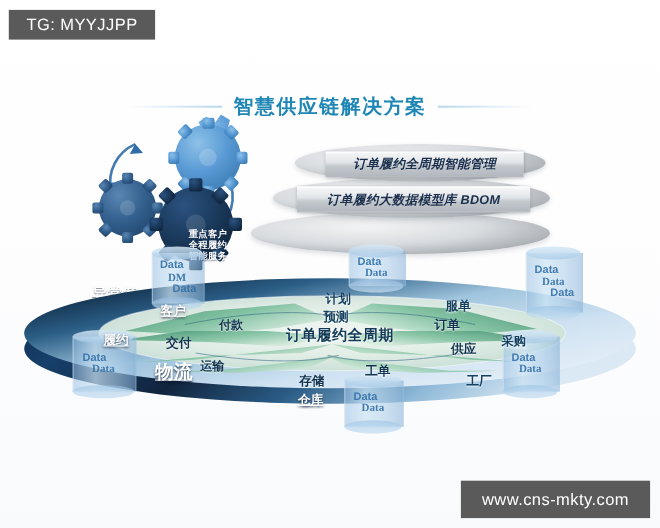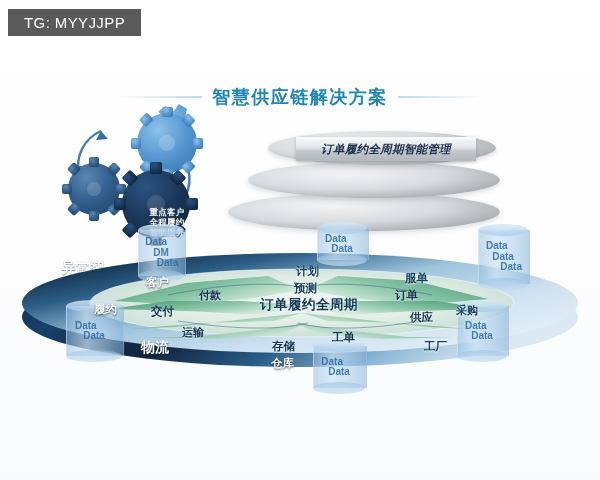--- a/index.html
+++ b/index.html
@@ -45,21 +45,21 @@
 
   #layer2{left:248px;top:162px;width:252px;height:36px;}
   #layer2 .disc{width:252px;height:36px;}
   #layer2 .plaque{left:22px;top:7px;width:212px;height:22px;font-size:11.5px;letter-spacing:.3px;}
 
   #layer3{left:228px;top:193px;width:272px;height:38px;}
   #layer3 .disc{width:272px;height:38px;}
   #layer3 .plaque{left:22px;top:8px;width:222px;height:22px;font-size:12px;letter-spacing:.3px;}
 
   
-  #gears{position:absolute;left:38px;top:96px;width:190px;height:150px;}
+  #gears{position:absolute;left:60px;top:96px;width:190px;height:150px;}
   .gear-label{position:absolute;color:#ffffff;font-weight:bold;text-align:center;
     line-height:1.15;letter-spacing:.2px;text-shadow:0 1px 1px rgba(10,30,60,.5);}
   #g1-label{left:94px;top:112px;width:70px;font-size:8.5px;}
   #g2-label{left:16px;top:163px;width:58px;font-size:14px;}
   #g3-label{left:131px;top:188px;width:76px;font-size:9px;}
 
   
   #platform{position:absolute;left:18px;top:243px;width:564px;height:128px;}
 
   
@@ -69,33 +69,33 @@
       rgba(176,208,234,.62) 70%,rgba(134,176,214,.55) 100%);
     border-left:1px solid rgba(255,255,255,.45);border-right:1px solid rgba(150,185,220,.35);}
   .cyl .cap{position:absolute;left:0;top:0;width:100%;height:12px;border-radius:50%;
     background:linear-gradient(180deg,rgba(214,233,247,.85),rgba(164,200,230,.7));}
   .cyl .base{position:absolute;left:0;bottom:0;width:100%;height:12px;border-radius:50%;
     background:linear-gradient(180deg,rgba(150,190,225,.55),rgba(196,222,242,.75));}
   .cyl .txt{position:absolute;left:0;top:0;width:100%;height:100%;
     display:flex;flex-direction:column;align-items:center;justify-content:center;
     color:#2f6ea8;font-weight:bold;font-size:10px;line-height:1.05;opacity:.88;}
   .cyl .txt span:nth-child(1){align-self:flex-start;margin-left:16%;}
-  .cyl .txt span:nth-child(2){align-self:center;}
+  .cyl .txt span:nth-child(2){align-self:center;font-family:Liberation Serif, serif;}
   .cyl .txt span:nth-child(3){align-self:flex-end;margin-right:12%;}
 
   #cyl-left{left:138px;top:224px;width:46px;height:58px;z-index:3;}
   #cyl-left-front{left:66px;top:300px;width:56px;height:62px;z-index:9;}
   #cyl-topmid{left:317px;top:222px;width:50px;height:44px;z-index:3;}
   #cyl-right{left:478px;top:224px;width:50px;height:66px;z-index:3;}
   #cyl-rightlow{left:457px;top:300px;width:50px;height:62px;z-index:9;}
   #cyl-botmid{left:313px;top:340px;width:52px;height:54px;z-index:9;}
 
   
   .lbl{position:absolute;font-weight:bold;white-space:nowrap;z-index:12;}
-  .lbl-w{color:#ffffff;text-shadow:0 1px 2px rgba(8,22,48,.75);}
+  .lbl-w{color:#ffffff;text-shadow:0 1px 2px rgba(8,22,48,.75);text-decoration:underline;}
   .lbl-d{color:#12334f;text-shadow:0 1px 1px rgba(255,255,255,.75);}
   .lbl-c{color:#16405f;text-shadow:0 1px 2px rgba(255,255,255,.9);}
 
   #lbl-center{font-size:13.5px;letter-spacing:.5px;color:#123a57;
     text-shadow:0 1px 2px rgba(255,255,255,.95);}
 </style>
 </head>
 <body>
 
 <div id="stage">
@@ -195,20 +195,21 @@
       <div>多维交易监</div>
       <div>控预警</div>
     </div>
   </div>
 
   <div id="layer3" class="layer">
     <div class="disc"></div>
   </div>
   <div id="layer2" class="layer">
     <div class="disc"></div>
+    <div class="plaque">订单履约大数据模型库 BDOM</div>
   </div>
   <div id="layer1" class="layer">
     <div class="disc"></div>
     <div class="plaque">订单履约全周期智能管理</div>
   </div>
 
   <div class="cyl" id="cyl-left">
     <div class="body"></div>
     <div class="cap"></div>
     <div class="base"></div>
@@ -333,30 +334,31 @@
       <span>Data</span>
       <span>Data</span>
     </div>
   </div>
 
   <div class="lbl lbl-w" style="left:94px;top:302px;font-size:11.5px;">履约</div>
   <div class="lbl lbl-w" style="left:146px;top:275px;font-size:11.5px;">客户</div>
   <div class="lbl lbl-d" style="left:199px;top:288px;font-size:11px;">付款</div>
   <div class="lbl lbl-d" style="left:151px;top:304px;font-size:11.5px;">交付</div>
   <div class="lbl lbl-d" style="left:182px;top:325px;font-size:11px;">运输</div>
-  <div class="lbl lbl-w" style="left:141px;top:339px;font-size:14px;">物流</div>
+  <div class="lbl lbl-w" style="left:141px;top:327px;font-size:17px;">物流</div>
   <div class="lbl lbl-d" style="left:272px;top:339px;font-size:11.5px;">存储</div>
   <div class="lbl lbl-w" style="left:271px;top:356px;font-size:11.5px;">仓库</div>
 
   <div class="lbl lbl-c" style="left:296px;top:264px;font-size:11.5px;">计划</div>
   <div class="lbl lbl-c" style="left:294px;top:281px;font-size:11.5px;">预测</div>
   <div class="lbl lbl-c" style="left:405px;top:271px;font-size:11.5px;">服单</div>
   <div class="lbl lbl-d" style="left:395px;top:288px;font-size:11.5px;">订单</div>
   <div class="lbl lbl-d" style="left:410px;top:310px;font-size:11.5px;">供应</div>
   <div class="lbl lbl-c" style="left:456px;top:303px;font-size:11px;">采购</div>
   <div class="lbl lbl-d" style="left:332px;top:330px;font-size:11.5px;">工单</div>
   <div class="lbl lbl-c" style="left:424px;top:339px;font-size:11.5px;">工厂</div>
 
   <div class="lbl" id="lbl-center" style="left:260px;top:296px;">订单履约全周期</div>
 
   <div class="wm" id="wm-top">TG: MYYJJPP</div>
+  <div class="wm" id="wm-bottom">www.cns-mkty.com</div>
 
 </div>
 
 </body></html>

